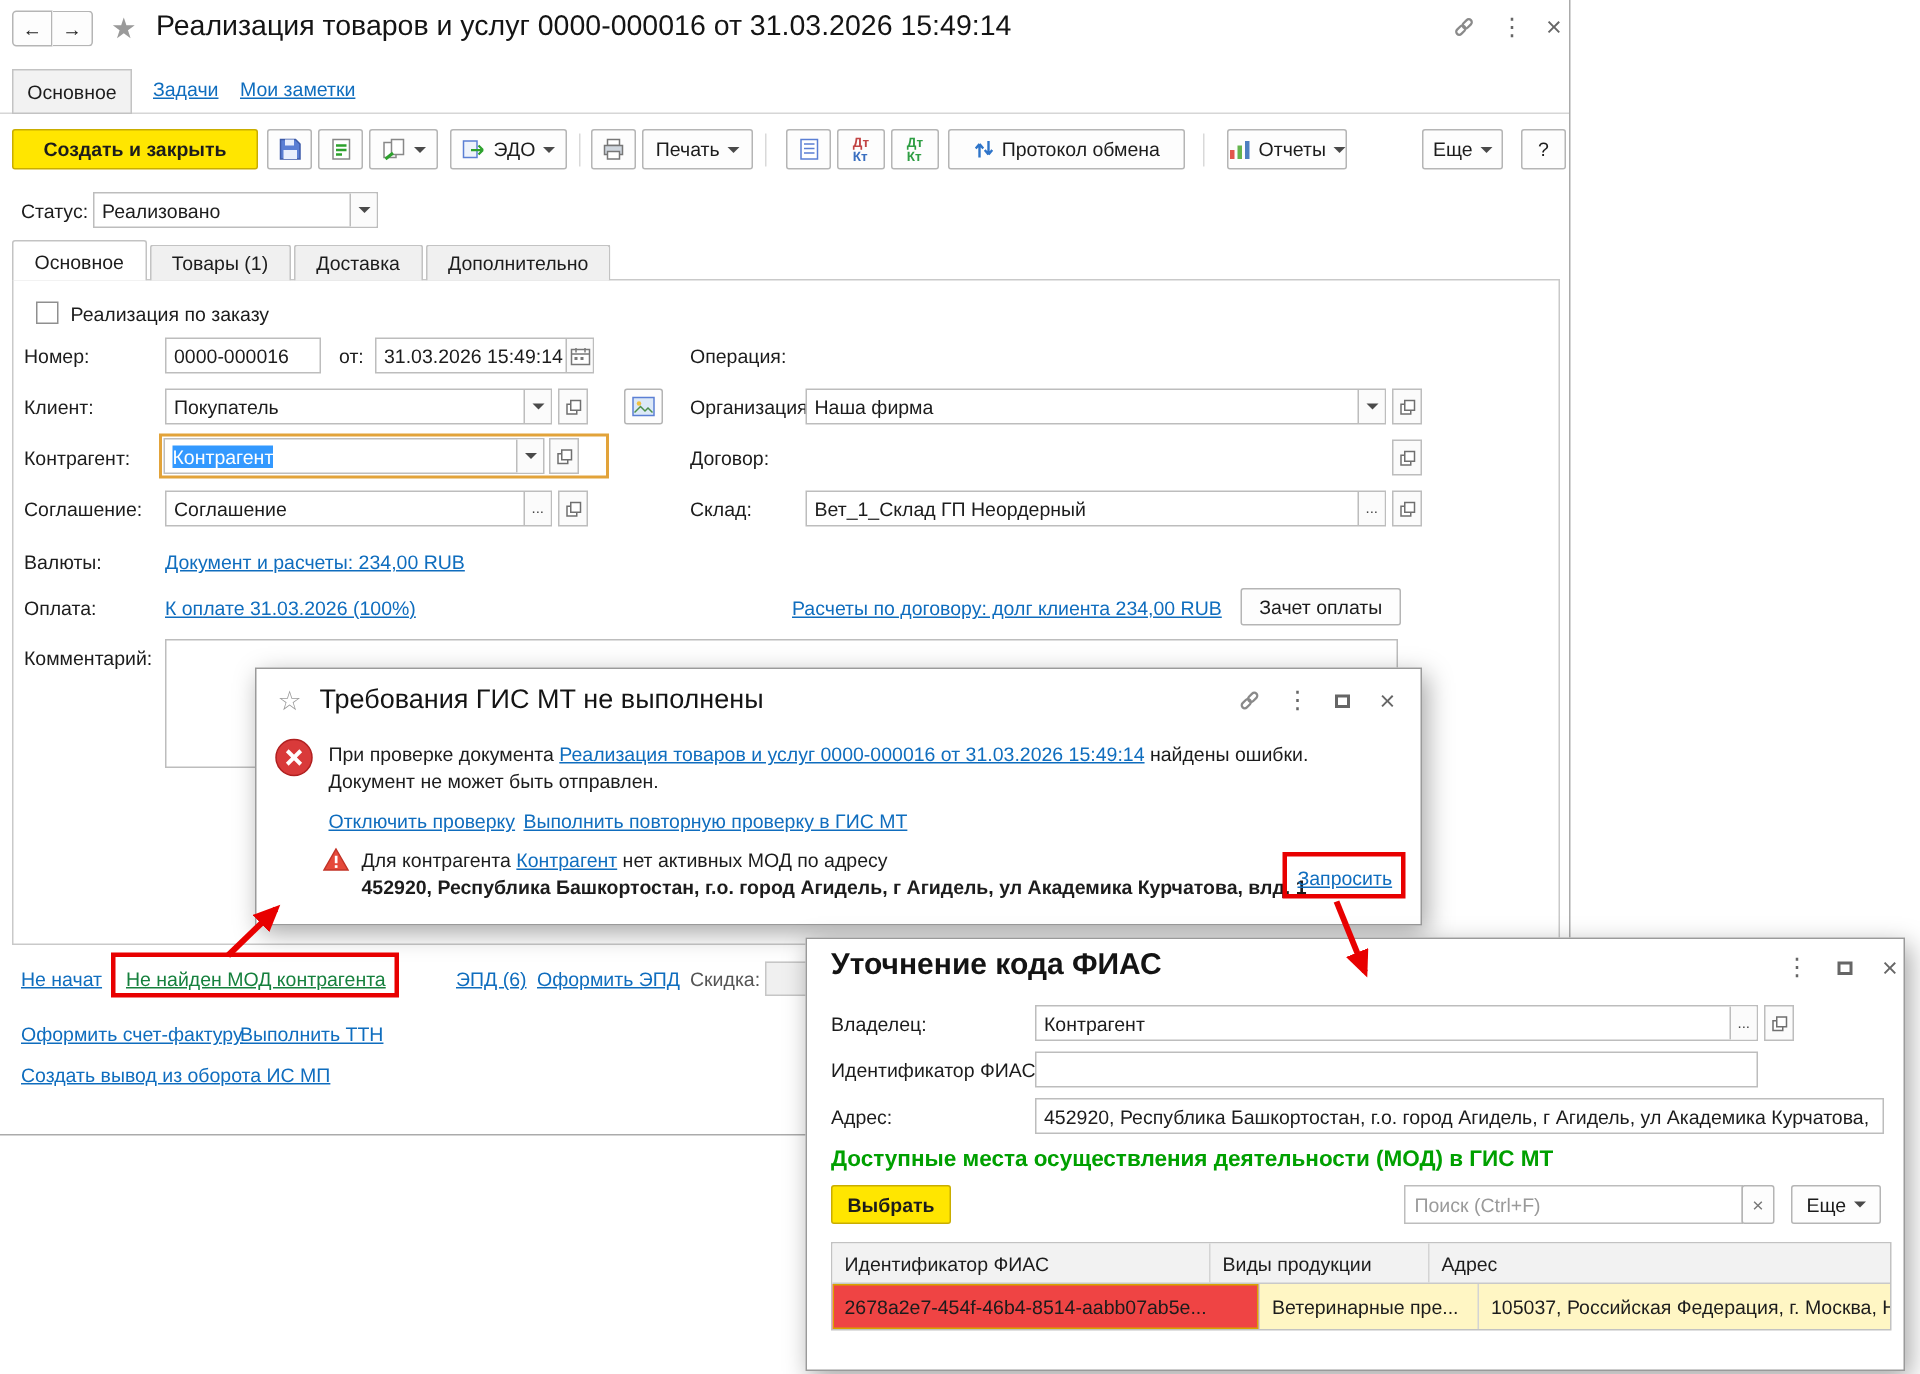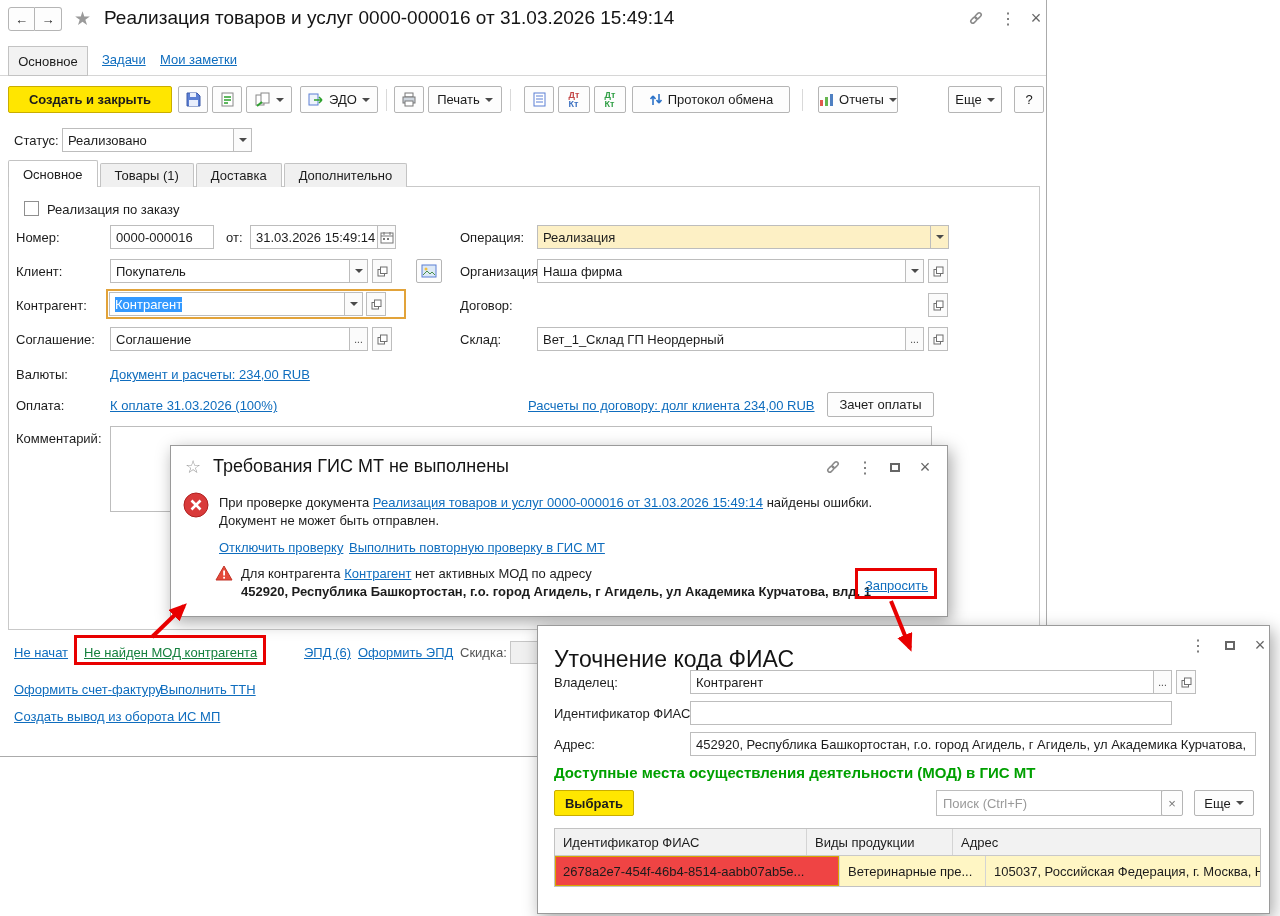--- a/index.html
+++ b/index.html
@@ -192,26 +192,20 @@
       <svg width="14" height="13">
           <rect x="1" y="2" width="12" height="10" fill="#fff" stroke="#777"></rect>
           <path d="M1 5h12" stroke="#777"></path>
           <path d="M4 1v3M10 1v3" stroke="#777"></path>
           <rect x="3" y="7" width="2" height="2" fill="#777"></rect>
           <rect x="7" y="7" width="2" height="2" fill="#777"></rect>
         </svg>
     </div>
   </div>
   <div class="lbl" style="left:460px;top:230px">Операция:</div>
-  <div class="fld" style="left:537px;top:225px;width:412px;background:#fdf0c5">
-    <div class="fin">Реализация</div>
-    <div class="fseg" style="background:#fdf0c5">
-        <span class="caret"></span>
-      </div>
-  </div>
 
   <div class="lbl" style="left:16px;top:264px">Клиент:</div>
   <div class="fld" style="left:110px;top:259px;width:258px">
     <div class="fin">Покупатель</div>
     <div class="fseg">
         <span class="caret"></span>
       </div>
   </div>
   <div class="obtn" style="left:372px;top:259px">
     <svg width="11" height="11" viewBox="0 0 11 11">
@@ -355,21 +349,21 @@
   <div class="abs" style="left:70px;top:120px;white-space:nowrap">
     <span>Для контрагента</span>
     <a class="lnk">Контрагент</a>
     <span>нет активных МОД по адресу</span>
   </div>
   <div class="abs" style="left:70px;top:138px;font-weight:bold;white-space:nowrap">452920, Республика Башкортостан, г.о. город Агидель, г Агидель, ул Академика Курчатова, влд. 1</div>
   <a class="lnk abs" style="left:694px;top:132px">Запросить</a>
 </div>
 
 <div class="dlg" style="left:537px;top:625px;width:733px;height:289px;z-index:20">
-  <div class="abs" style="left:16px;top:20px;font-size:23px;font-weight:normal;color:#141414;white-space:nowrap">Уточнение кода ФИАС</div>
+  <div class="abs" style="left:16px;top:6px;font-size:20px;font-weight:bold;color:#141414;white-space:nowrap">Уточнение кода ФИАС</div>
   <div class="abs wctl" style="left:648px;top:7px;font-size:16px">⋮</div>
   <div class="abs wctl" style="left:680px;top:7px">
       <div class="maxbox"></div>
     </div>
   <div class="abs wctl" style="left:710px;top:7px;font-size:18px">×</div>
 
   <div class="lbl" style="left:16px;top:49px">Владелец:</div>
   <div class="fld" style="left:152px;top:44px;width:482px">
     <div class="fin">Контрагент</div>
     <div class="fseg">...</div>

